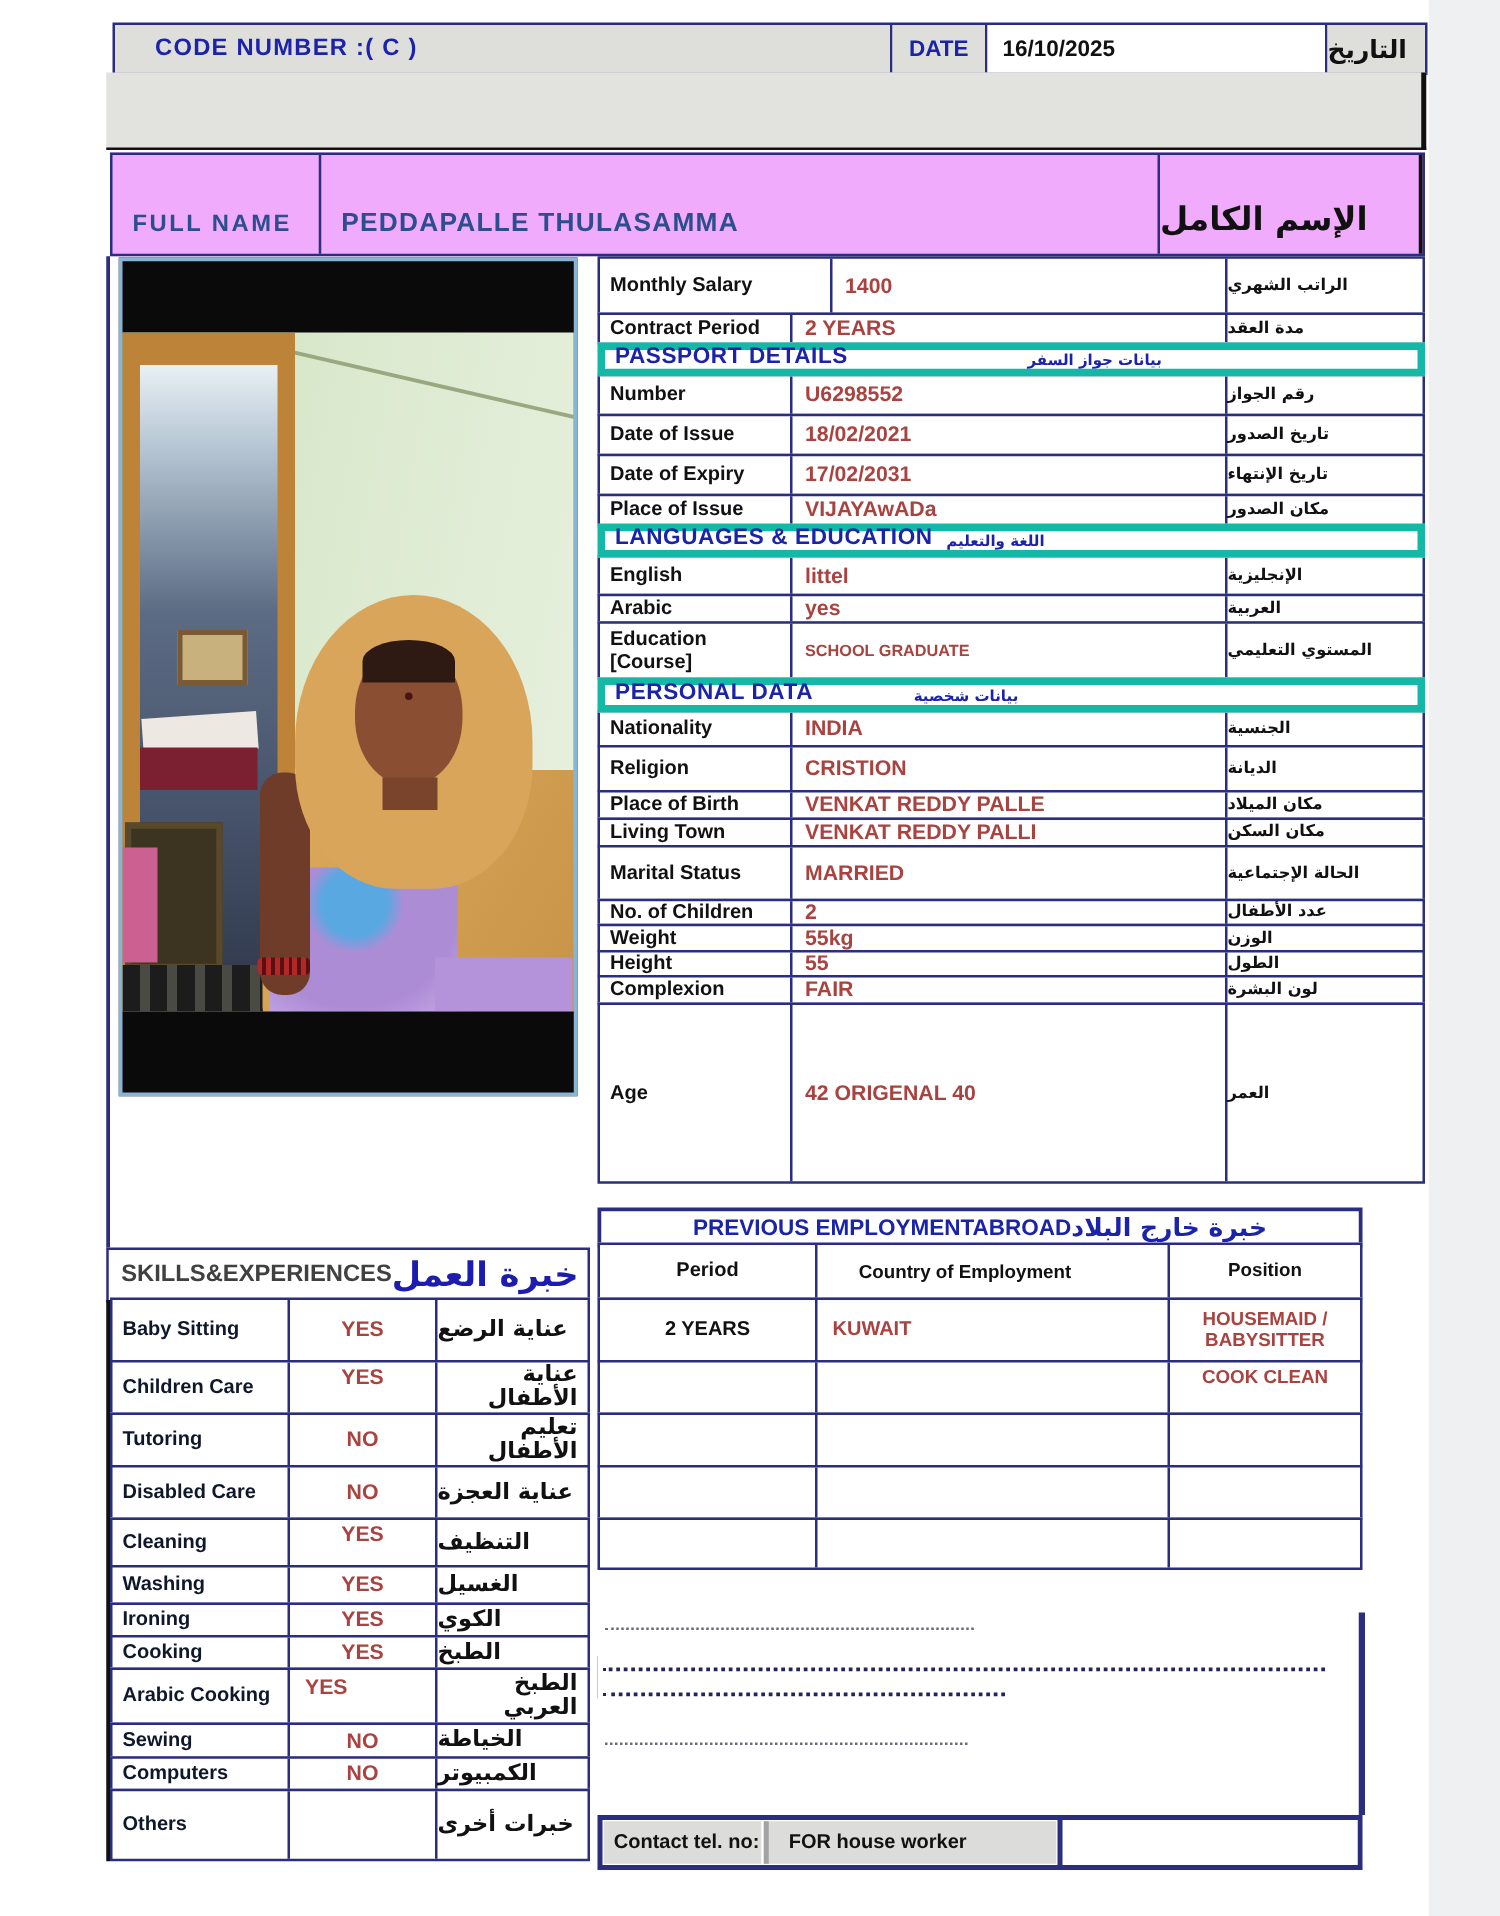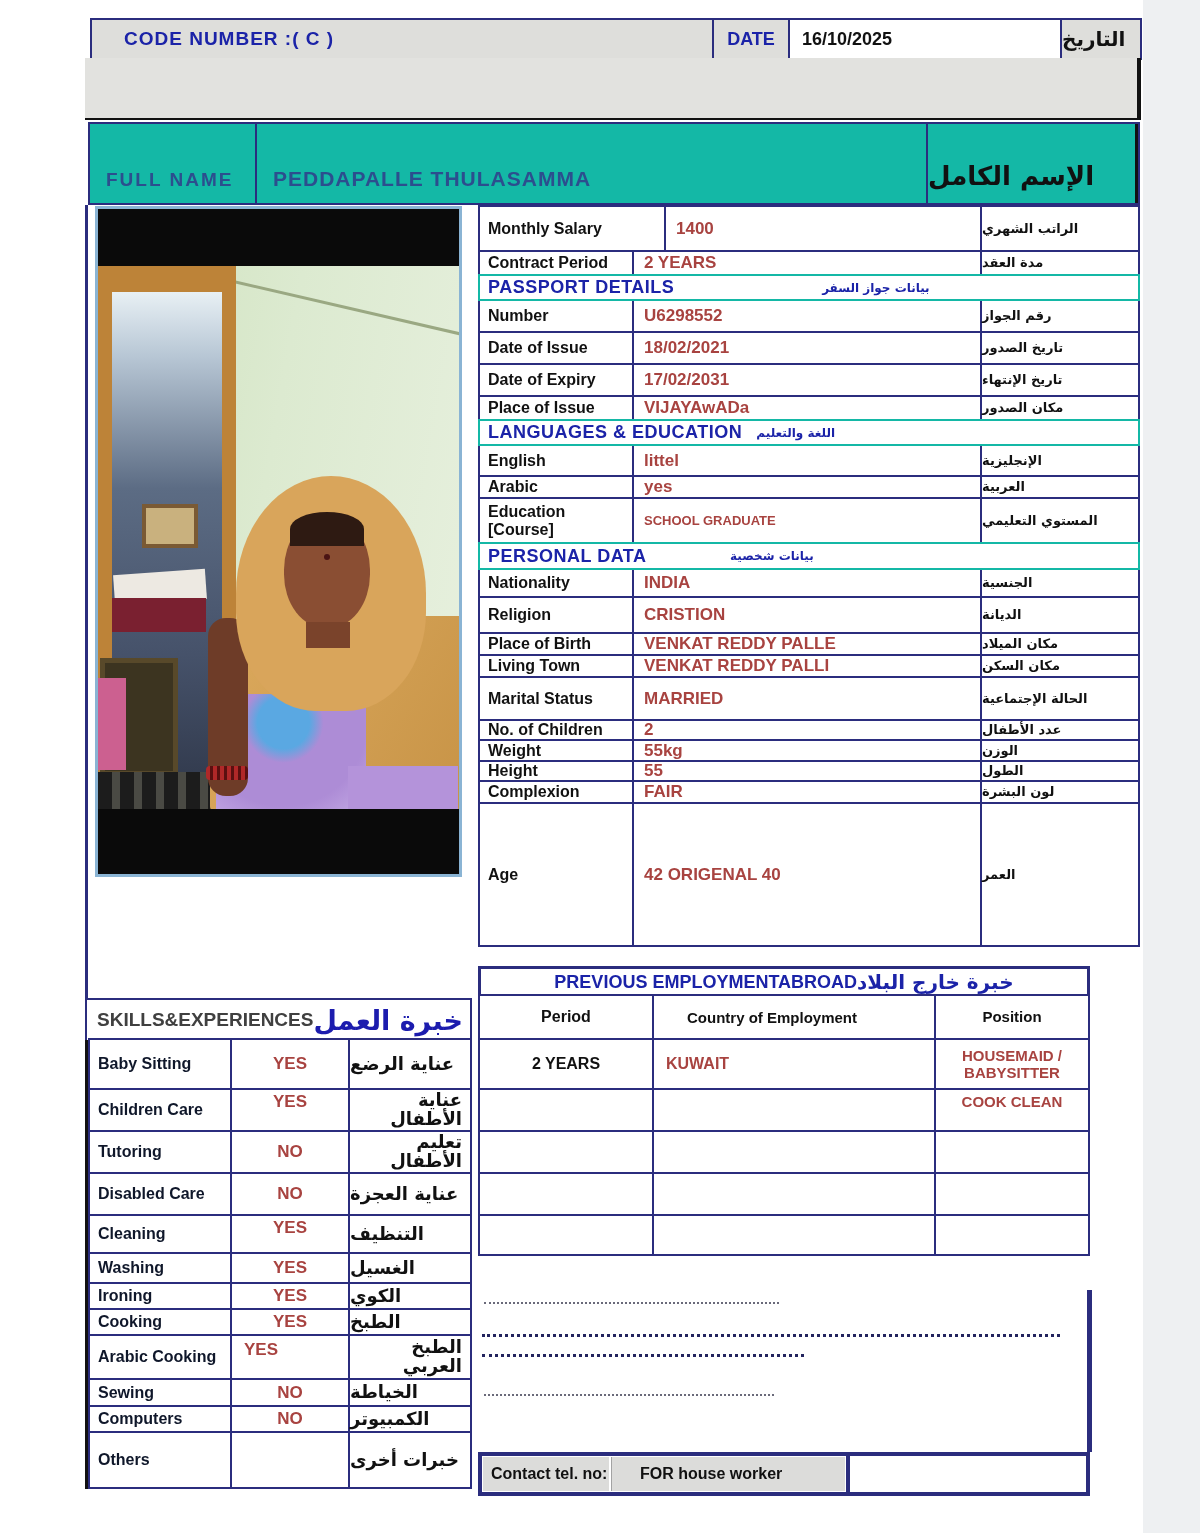--- a/index.html
+++ b/index.html
@@ -18,21 +18,21 @@
   .c-code{width:588px;background:#dededb;color:#1b23a8;font-weight:bold;font-size:19px;padding-left:32px;letter-spacing:1px;}
   .c-datel{width:74px;background:#dededb;color:#1b23a8;font-weight:bold;font-size:18px;justify-content:center;}
   .c-datev{width:258px;background:#fff;color:#111;font-weight:bold;font-size:18px;padding-left:12px;}
   .c-datea{flex:1;background:#dededb;color:#111;font-weight:bold;font-size:20px;justify-content:flex-end;padding-right:10px;}
 
   .gray-band{position:absolute;left:85px;top:58px;width:1056px;height:62px;background:#e2e2df;
              border-right:4px solid #111;border-bottom:2px solid #111;box-sizing:border-box;}
 
   
   .name-row{position:absolute;left:88px;top:122px;width:1052px;height:83px;display:flex;
-            border:2px solid #2b2d7e;background:#14b8a6;box-sizing:border-box;}
+            border:2px solid #2b2d7e;background:#f0abfc;box-sizing:border-box;}
   .name-row>div{display:flex;align-items:flex-end;padding-bottom:12px;box-sizing:border-box;}
   .n-lbl{width:167px;border-right:2px solid #2b2d7e;color:#2c4e8e;font-weight:bold;font-size:19px;
          letter-spacing:2px;padding-left:16px;}
   .n-val{flex:1;color:#2c4e8e;font-weight:bold;font-size:21px;letter-spacing:1px;padding-left:16px;}
   .n-arb{width:212px;border-left:2px solid #2b2d7e;color:#111;font-weight:bold;font-size:26px;
          justify-content:flex-end;padding-right:14px;border-right:3px solid #111;}
 
   
   .photo{position:absolute;left:95px;top:206px;width:367px;height:671px;border:3px solid #8ab4d4;
          background:#0a0a0a;box-sizing:border-box;}
@@ -70,21 +70,21 @@
   .right-col{position:absolute;left:478px;top:205px;width:662px;}
   .row{display:flex;margin-top:-2px;border:2px solid #2b2d7e;background:#fff;box-sizing:border-box;}
   .row:first-child{margin-top:0;gap:32px;}
   .lbl{width:152px;display:flex;align-items:center;padding-left:8px;box-sizing:border-box;
        color:#111;font-weight:600;font-size:16px;}
   .val{flex:1;display:flex;align-items:center;padding-left:10px;border-left:2px solid #2b2d7e;
        box-sizing:border-box;color:#a84340;font-weight:bold;font-size:17px;}
   .arb{width:158px;display:flex;align-items:center;justify-content:flex-end;padding-right:8px;
        border-left:2px solid #2b2d7e;box-sizing:border-box;color:#111;font-weight:bold;font-size:13px;
        font-family:"DejaVu Sans",sans-serif;direction:rtl;text-align:right;line-height:1.05;}
-  .sechdr{position:relative;display:flex;align-items:center;margin-top:-2px;border:2px solid #14b8a6;
+  .sechdr{position:relative;display:flex;align-items:flex-end;margin-top:-2px;border:6px solid #14b8a6;
           background:#fff;box-sizing:border-box;padding-left:8px;}
   .sechdr .en{color:#1b23a8;font-weight:bold;font-size:18px;letter-spacing:.5px;}
   .sechdr .arh{position:absolute;font-family:"DejaVu Sans",sans-serif;direction:rtl;color:#1b23a8;
                font-weight:bold;font-size:12px;}
   .small-val{font-size:13px;}
 
   
   .emp-hdr{position:absolute;left:478px;top:966px;width:612px;height:32px;display:flex;align-items:center;
            justify-content:center;border:3px solid #2b2d7e;background:#fff;box-sizing:border-box;}
   .emp-hdr .en{color:#1b23a8;font-weight:bold;font-size:18px;}
@@ -126,23 +126,23 @@
   .dl1{left:6px;top:12px;width:295px;border-bottom:2px dotted #6a6a7a;}
   .dl2{left:4px;top:44px;width:578px;border-bottom:3px dotted #23245e;}
   .dl3{left:4px;top:64px;width:322px;border-bottom:3px dotted #23245e;}
   .dl4{left:6px;top:104px;width:290px;border-bottom:2px dotted #6a6a7a;}
 
   
   .contact-row{position:absolute;left:478px;top:1452px;width:612px;height:44px;display:flex;
                border:4px solid #2b2d7e;background:#fff;box-sizing:border-box;}
   .ct-lbl{width:126px;background:#dcdcda;display:flex;align-items:center;padding-left:8px;
           font-weight:600;font-size:16px;color:#111;box-sizing:border-box;margin:1px;}
-  .ct-val{width:234px;background:#dcdcda;display:flex;align-items:center;padding-left:28px;
+  .ct-val{width:234px;background:#dcdcda;display:flex;align-items:center;padding-left:16px;
           font-weight:600;font-size:16px;color:#111;box-sizing:border-box;margin:1px;
-          border-left:1px solid #a3a3a3;}
+          border-left:4px solid #a3a3a3;}
   .ct-blank{flex:1;background:#fff;border-left:4px solid #2b2d7e;}
 </style>
 </head>
 <body>
 
 <div class="page">
   <div class="right-strip"></div>
 
   <div class="top-row">
     <div class="c-code">CODE NUMBER :( C   )</div>

